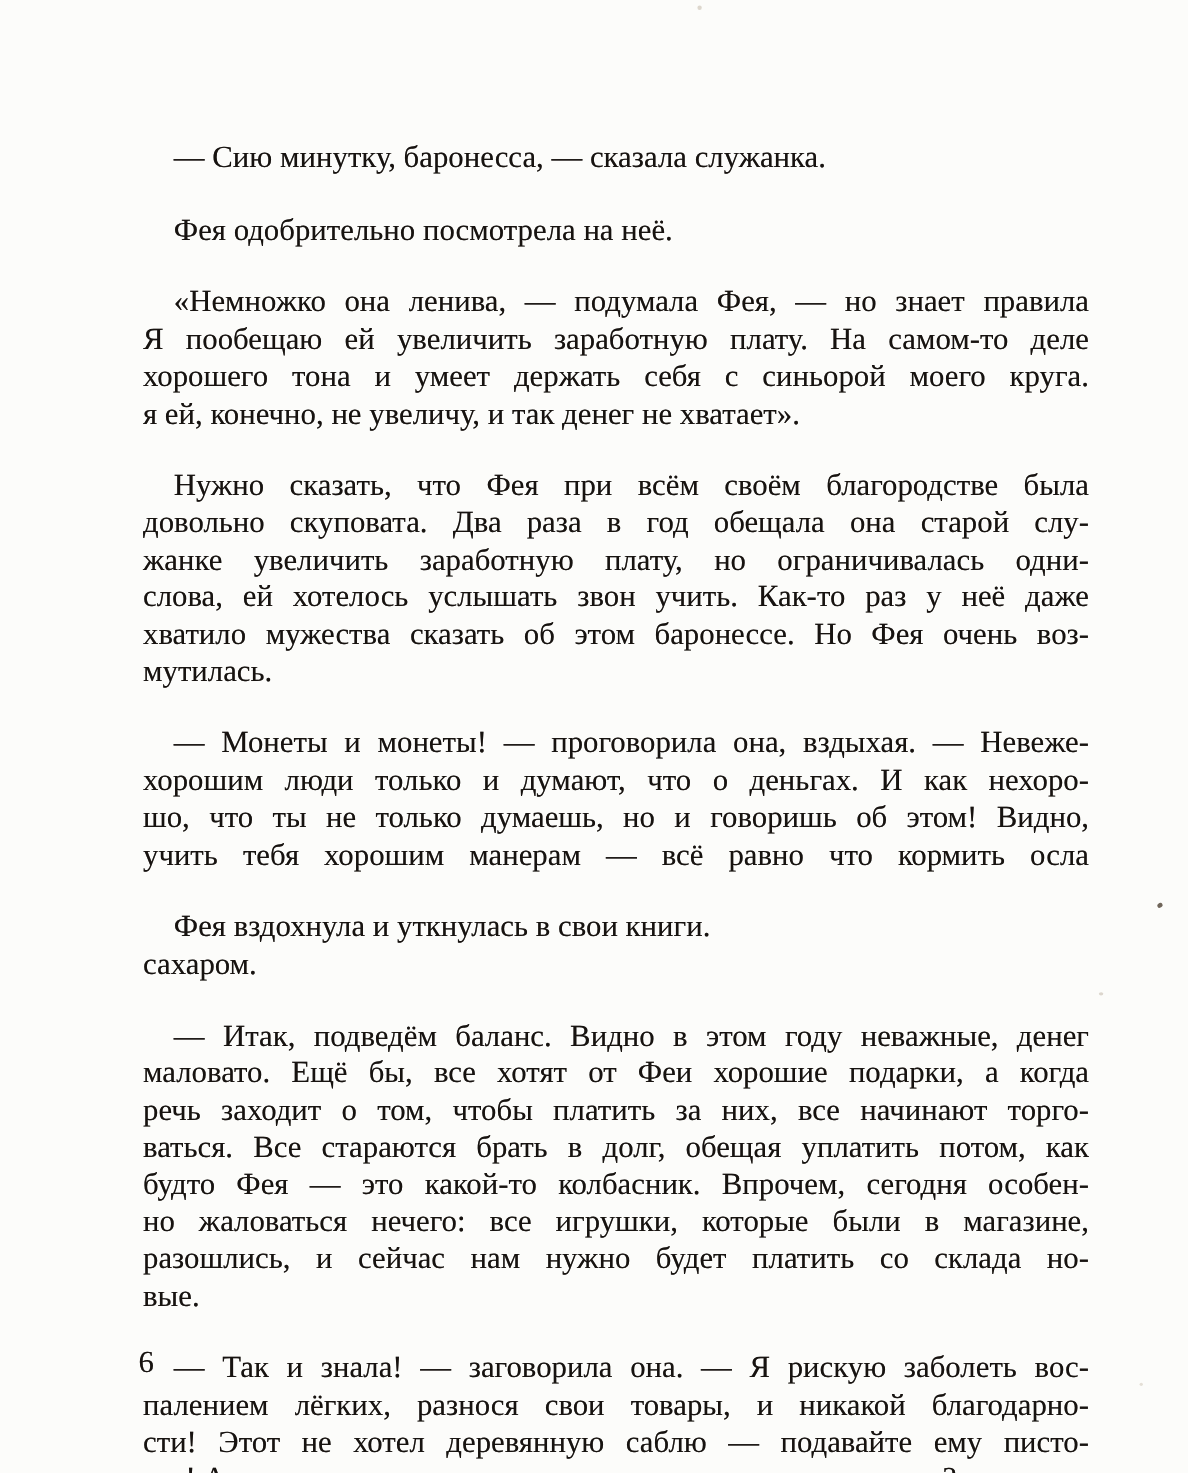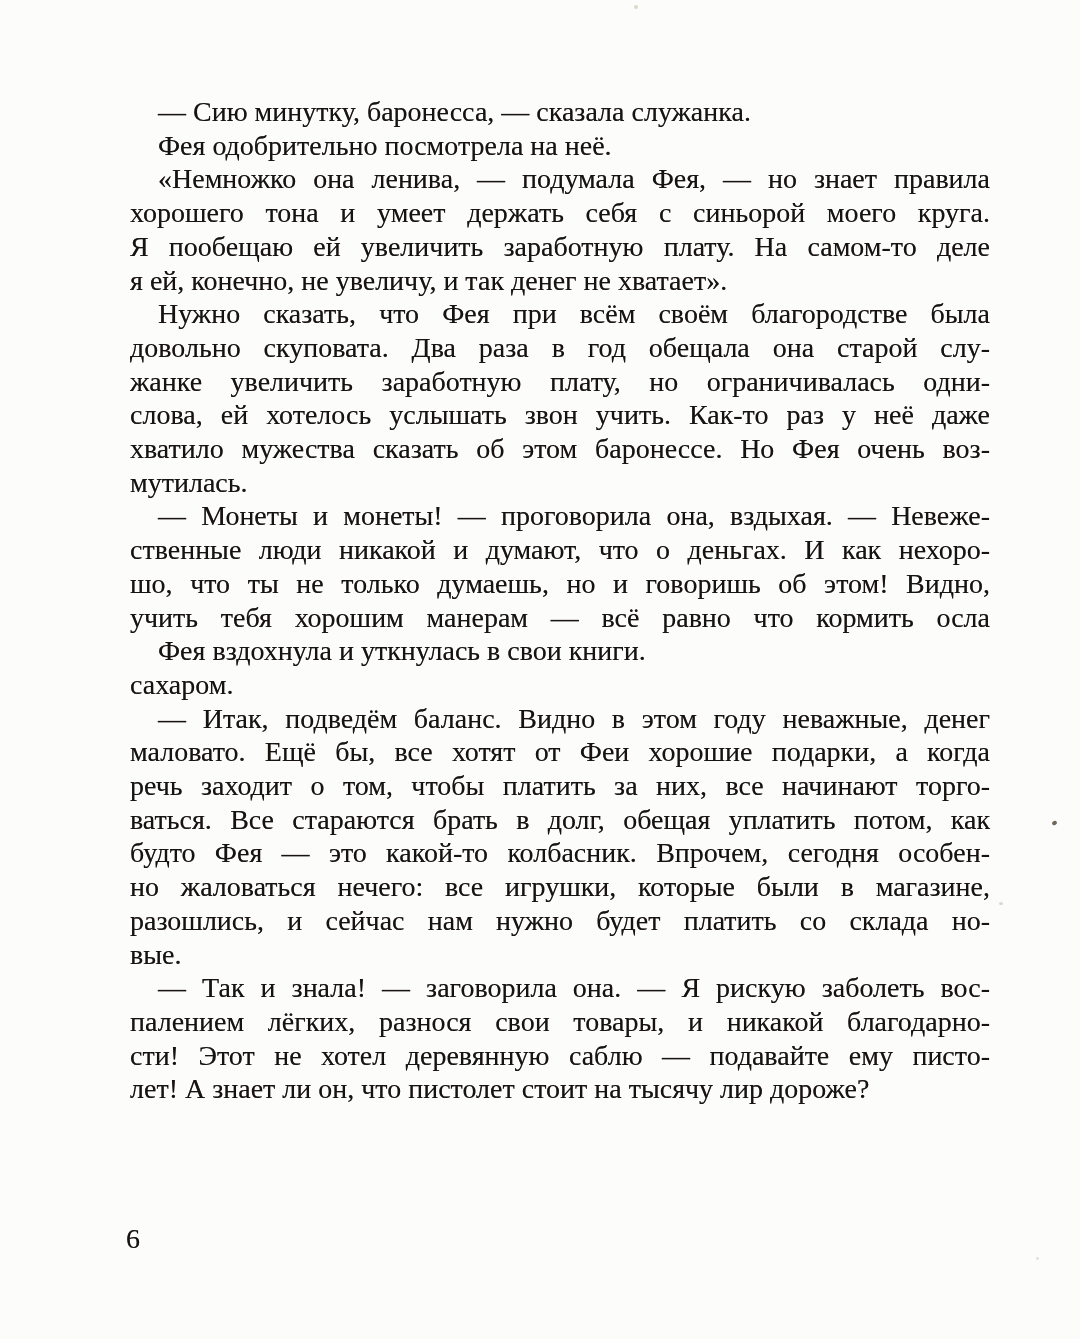--- a/index.html
+++ b/index.html
@@ -27,20 +27,21 @@
     line-height: 33.7px;
     color: #171310;
     text-shadow: 0 0 0.3px rgba(23, 19, 16, 0.55);
   }
   .line {
     text-align: justify;
     text-align-last: justify;
   }
   .line.first {
     text-indent: 28px;
+    margin-top: 32px;
   }
   .line.last {
     text-align-last: left;
   }
   .page-number {
     position: absolute;
     left: 126px;
     top: 1222px;
     font-family: "Liberation Serif", serif;
     font-size: 28px;
@@ -58,31 +59,31 @@
   .speck-4 { left: 1036px; top: 1257px; width: 3px; height: 3px; background: #e4dfd6; }
 </style>
 </head>
 <body>
 
 <div class="page">
   <div class="text-block" id="text-block">
       <div class="line first last">— Сию минутку, баронесса, — сказала служанка.</div>
       <div class="line first last">Фея одобрительно посмотрела на неё.</div>
       <div class="line first">«Немножко она ленива, — подумала Фея, — но знает правила</div>
+      <div class="line">Я пообещаю ей увеличить заработную плату. На самом-то деле</div>
       <div class="line">хорошего тона и умеет держать себя с синьорой моего круга.</div>
-      <div class="line">Я пообещаю ей увеличить заработную плату. На самом-то деле</div>
       <div class="line last">я ей, конечно, не увеличу, и так денег не хватает».</div>
       <div class="line first">Нужно сказать, что Фея при всём своём благородстве была</div>
       <div class="line">довольно скуповата. Два раза в год обещала она старой слу-</div>
       <div class="line">жанке увеличить заработную плату, но ограничивалась одни-</div>
       <div class="line">слова, ей хотелось услышать звон учить. Как-то раз у неё даже</div>
       <div class="line">хватило мужества сказать об этом баронессе. Но Фея очень воз-</div>
       <div class="line last">мутилась.</div>
       <div class="line first">— Монеты и монеты! — проговорила она, вздыхая. — Невеже-</div>
-      <div class="line">ственные люди никакой и думают, что о деньгах. И как нехоро-</div>
+      <div class="line">хорошим люди только и думают, что о деньгах. И как нехоро-</div>
       <div class="line">шо, что ты не только думаешь, но и говоришь об этом! Видно,</div>
       <div class="line">учить тебя хорошим манерам — всё равно что кормить осла</div>
       <div class="line first last">Фея вздохнула и уткнулась в свои книги.</div>
       <div class="line last">сахаром.</div>
       <div class="line first">— Итак, подведём баланс. Видно в этом году неважные, денег</div>
       <div class="line">маловато. Ещё бы, все хотят от Феи хорошие подарки, а когда</div>
       <div class="line">речь заходит о том, чтобы платить за них, все начинают торго-</div>
       <div class="line">ваться. Все стараются брать в долг, обещая уплатить потом, как</div>
       <div class="line">будто Фея — это какой-то колбасник. Впрочем, сегодня особен-</div>
       <div class="line">но жаловаться нечего: все игрушки, которые были в магазине,</div>

